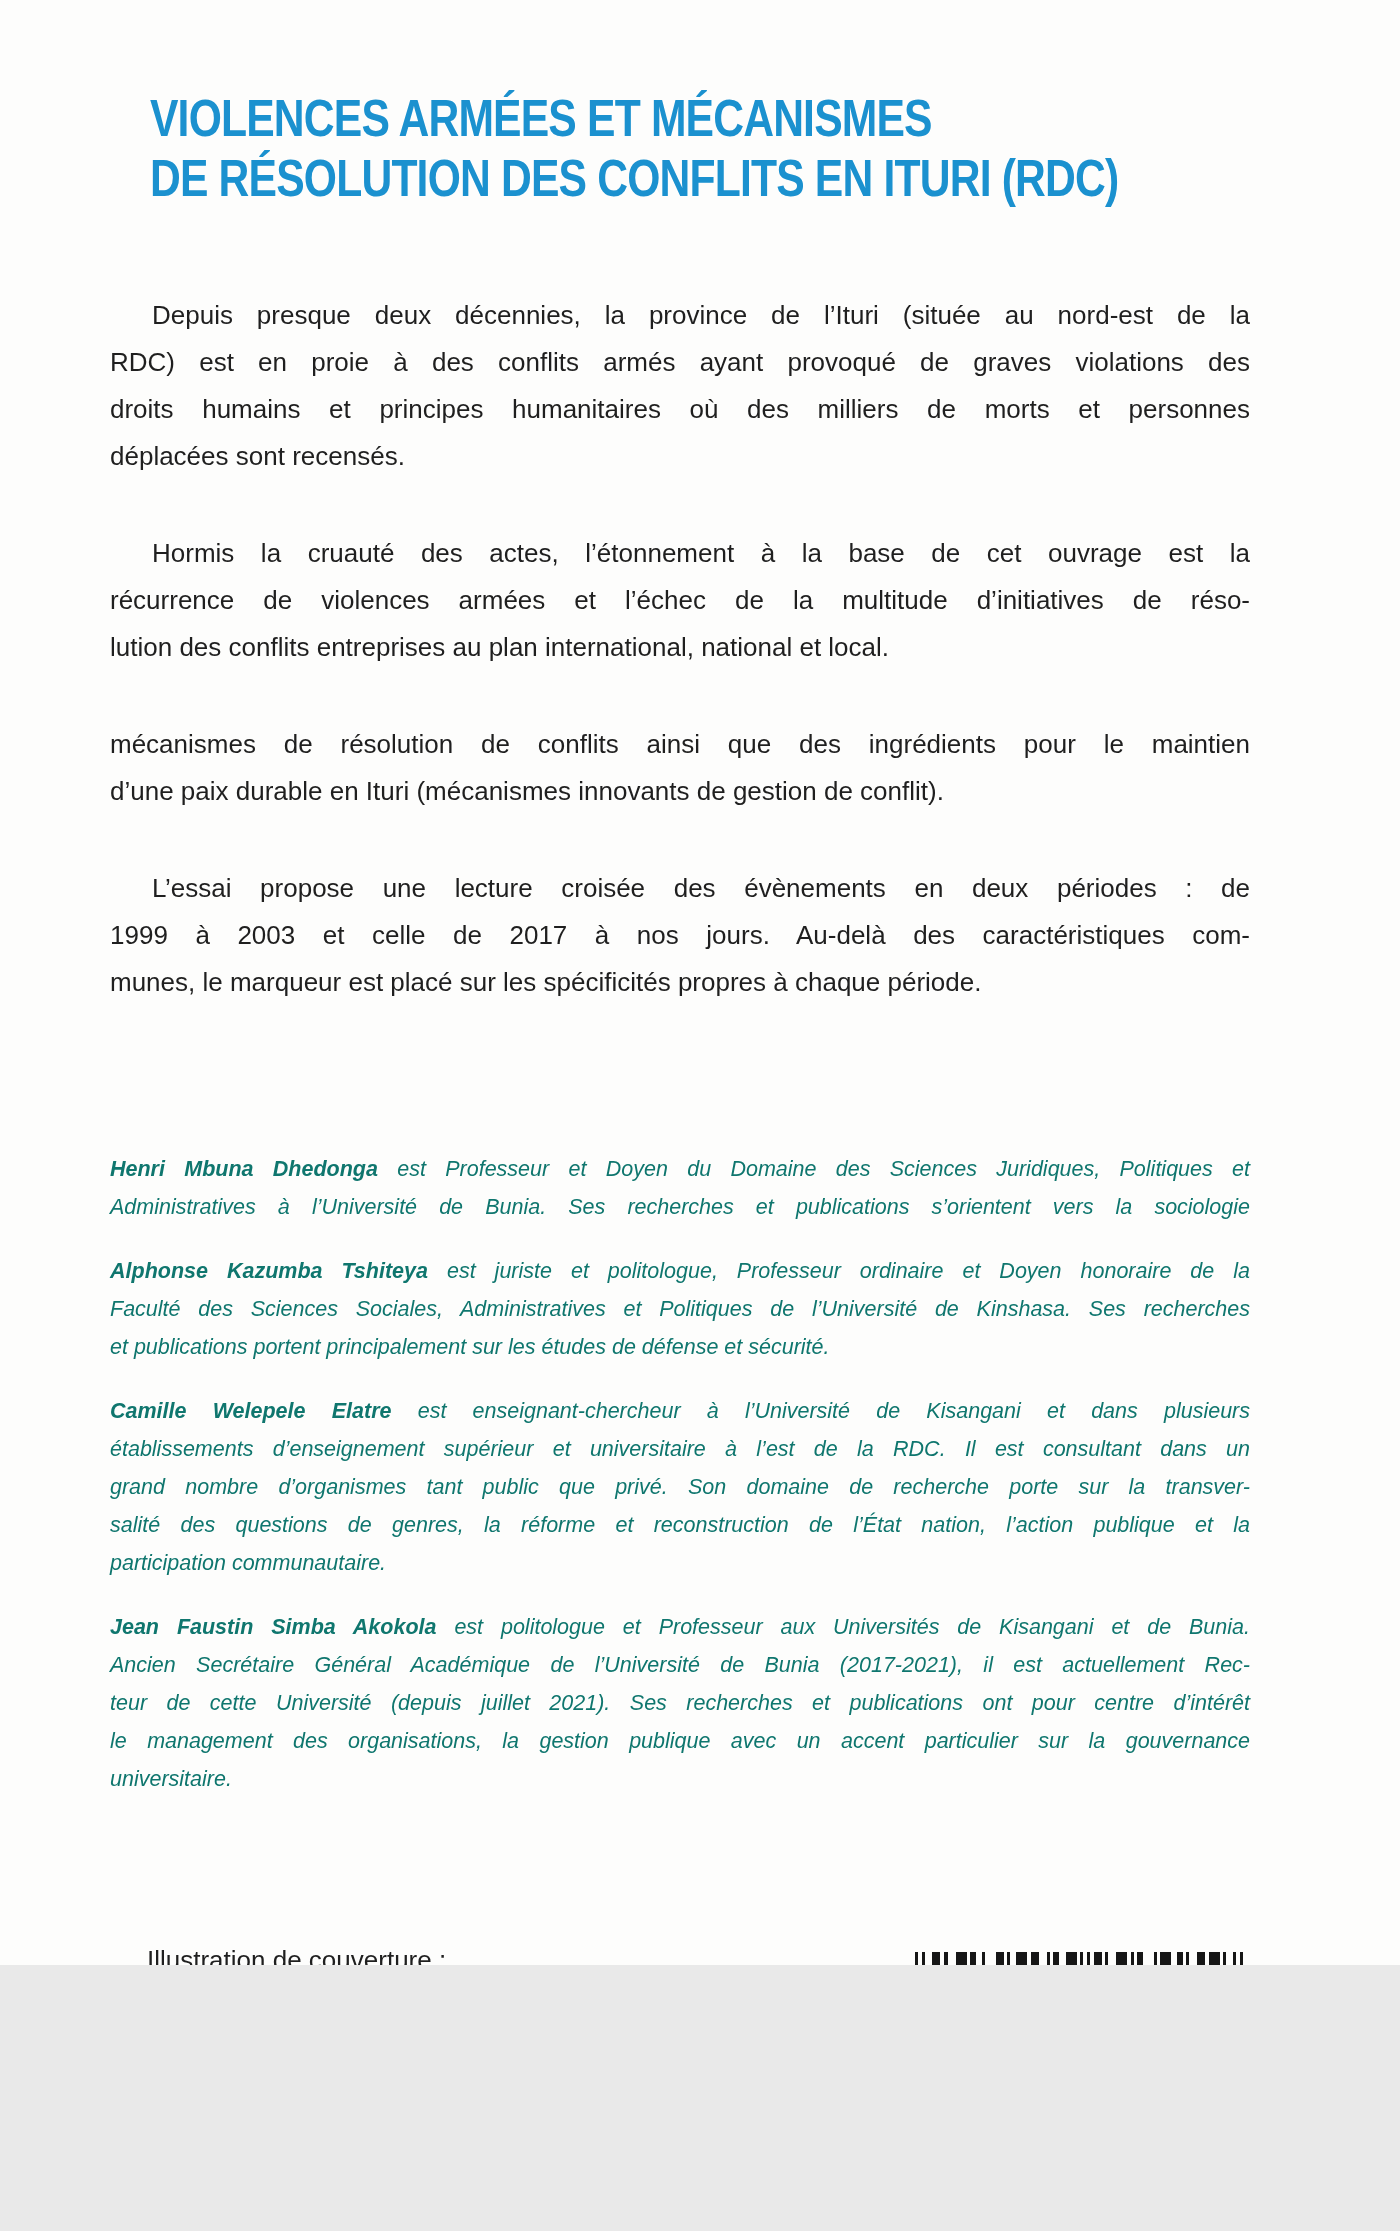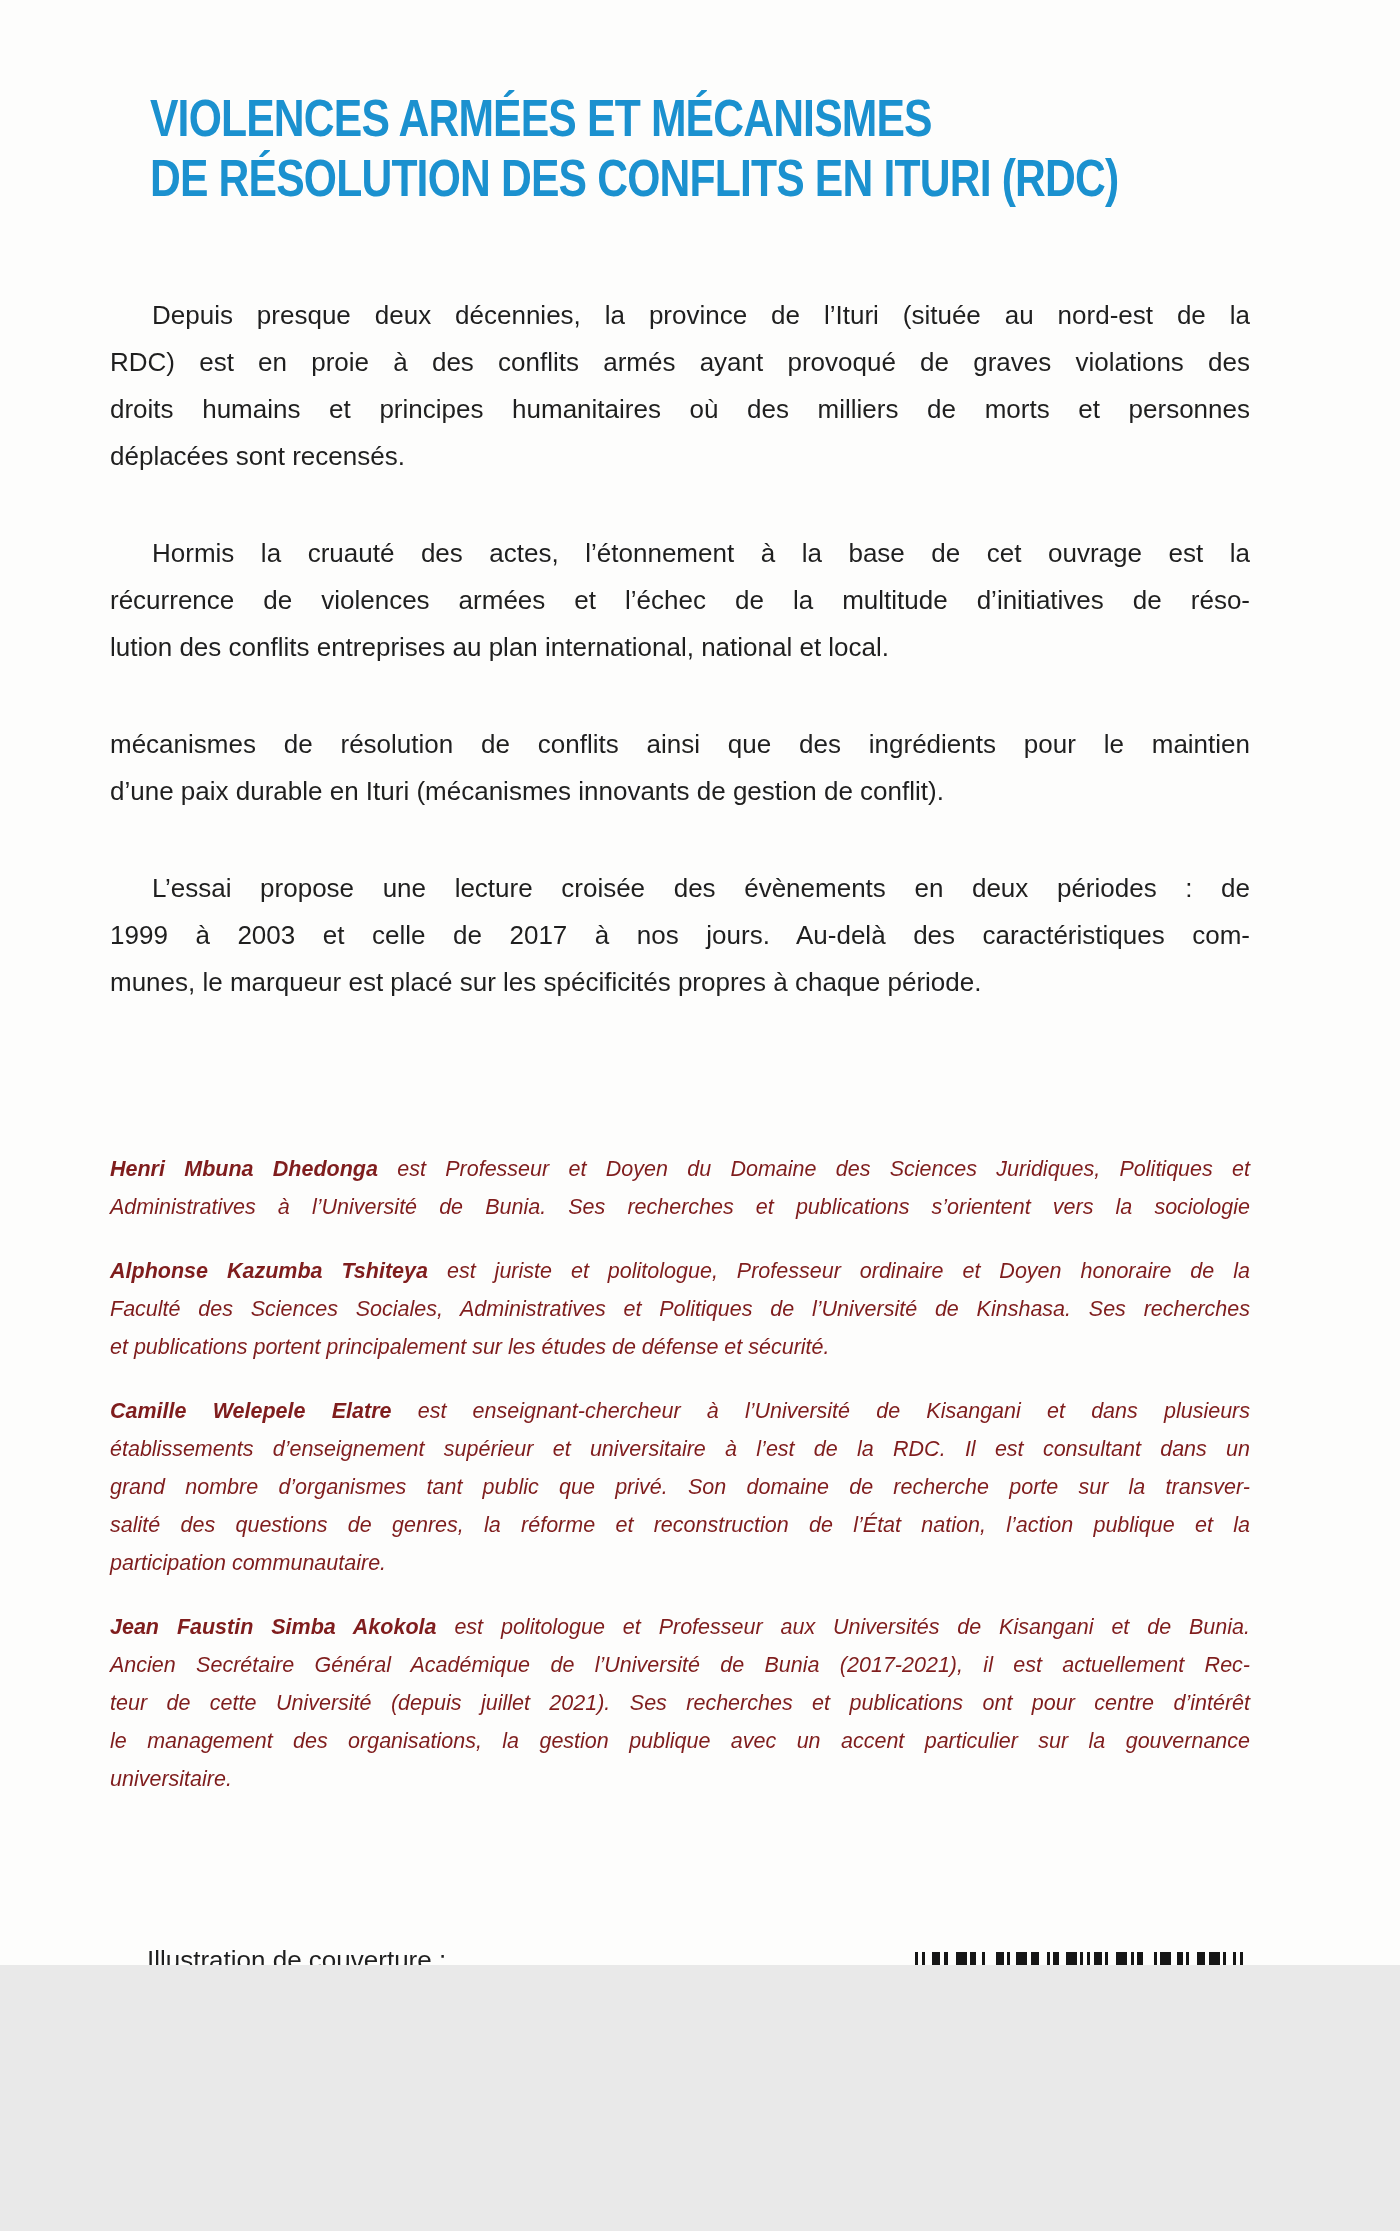--- a/index.html
+++ b/index.html
@@ -19,21 +19,21 @@
   }
   
   .synopsis{position:absolute;left:110px;top:292px;width:1140px;
     font-size:26px;line-height:47px;}
   .para{margin:0 0 50px 0;}
   .line{display:block;text-align:justify;text-align-last:justify;}
   .line.last{text-align-last:left;}
   .indent{text-indent:42px;}
   
   .bios{position:absolute;left:110px;top:1150px;width:1140px;
-    font-size:21.5px;line-height:38px;font-style:italic;color:#7f1d1d;}
+    font-size:21.5px;line-height:38px;font-style:italic;color:#0f766e;}
   .bio{margin:0 0 26px 0;}
   .bio-name{font-weight:700;}
   
   .credit{position:absolute;left:147px;top:1942px;font-size:26px;line-height:37px;}
   .isbn{position:absolute;left:147px;top:2040px;font-size:30px;}
   .price{position:absolute;left:149px;top:2072px;font-size:52px;}
   
   .barcode{position:absolute;left:915px;top:1952px;width:332px;height:186px;}
   .bars{display:flex;align-items:flex-start;height:162px;}
   .bar{display:block;background:#161616;height:140px;flex:0 0 auto;}

